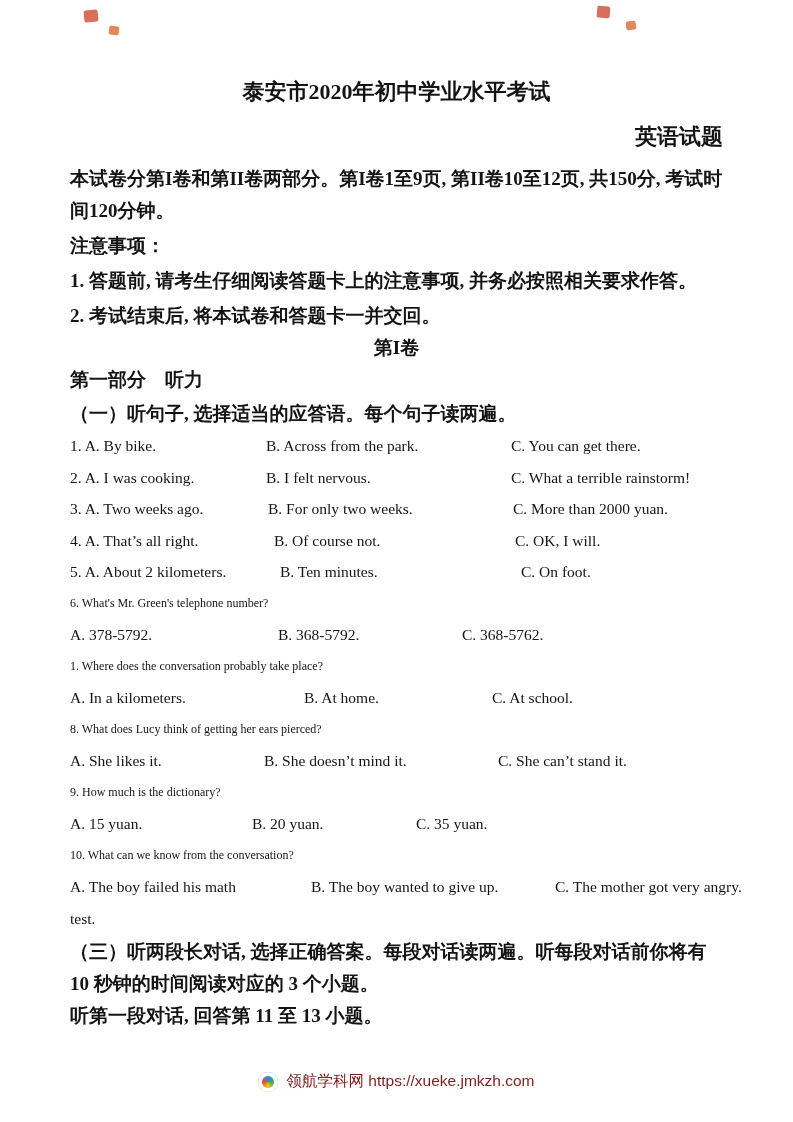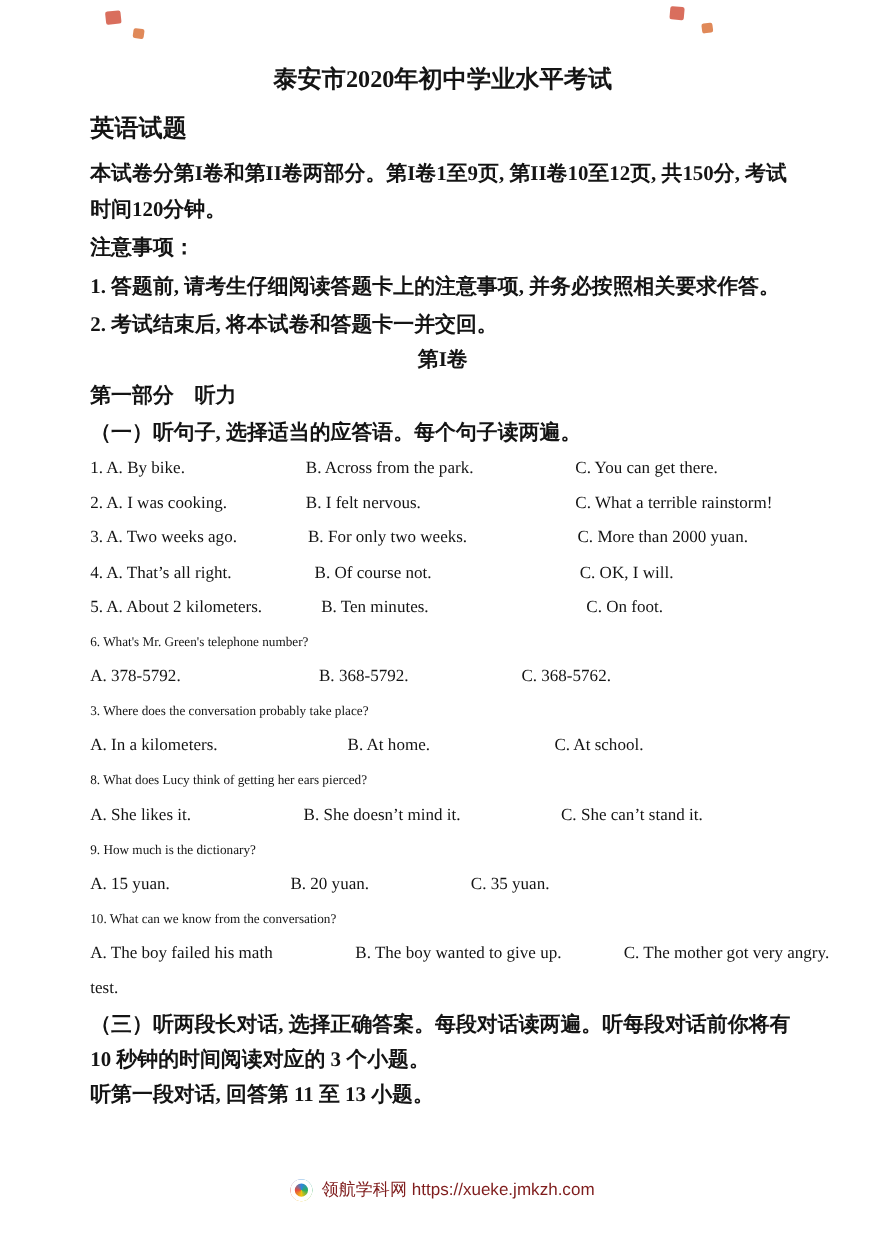--- a/index.html
+++ b/index.html
@@ -3,24 +3,24 @@
 <meta charset="utf-8">
 <style>
   * { margin:0; padding:0; box-sizing:border-box; }
   html,body { background:#ffffff; }
   body {
     width:793px; height:1122px;
     position:relative; overflow:hidden;
     font-family:"Liberation Serif","DejaVu Serif",serif;
     color:#141414;
   }
-  .page { position:absolute; inset:0; padding:58px 70px 0 70px;margin-left:12px; }
+  .page { position:absolute; inset:0; padding:78px 70px 0 70px; }
 
   .title   { font-size:22px; font-weight:700; text-align:center; line-height:1.3; }
-  .subtitle{ font-size:22px; font-weight:700; text-align:left; line-height:1.3; margin-top:16px; margin-bottom:12px; }
+  .subtitle{ font-size:22px; font-weight:700; text-align:right; line-height:1.3; margin-top:16px; margin-bottom:12px; }
 
   .cn-bold { font-weight:700; font-size:19px; line-height:32px; }
   .en      { font-size:12px; line-height:31.5px; }
   .t-center{ text-align:center; }
 
   .note { margin-top:3px; }
 
   .opt-row { display:flex; font-size:15.5px; line-height:31.5px;gap:48px; }
   .opt-row .c { display:block; flex-shrink:0; }
 
@@ -96,21 +96,21 @@
   </div>
 
 
   <p class="en">6. What's Mr. Green's telephone number?</p>
   <div class="opt-row">
     <span class="c" style="width:160px">A. 378-5792.</span>
     <span class="c" style="width:136px">B. 368-5792.</span>
     <span class="c">C. 368-5762.</span>
   </div>
 
-  <p class="en">3. Where does the conversation probably take place?</p>
+  <p class="en">1. Where does the conversation probably take place?</p>
   <div class="opt-row">
     <span class="c" style="width:186px">A. In a kilometers.</span>
     <span class="c" style="width:140px">B. At home.</span>
     <span class="c">C. At school.</span>
   </div>
 
   <p class="en">8. What does Lucy think of getting her ears pierced?</p>
   <div class="opt-row">
     <span class="c" style="width:146px">A. She likes it.</span>
     <span class="c" style="width:186px">B. She doesn’t mind it.</span>

